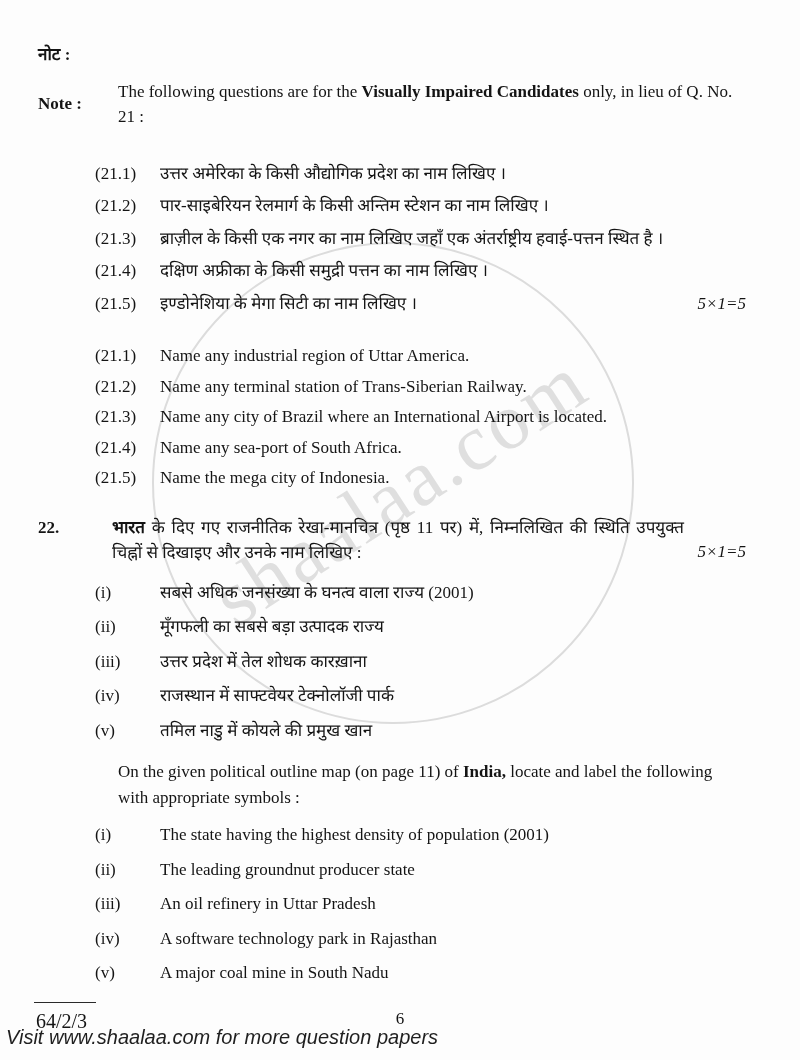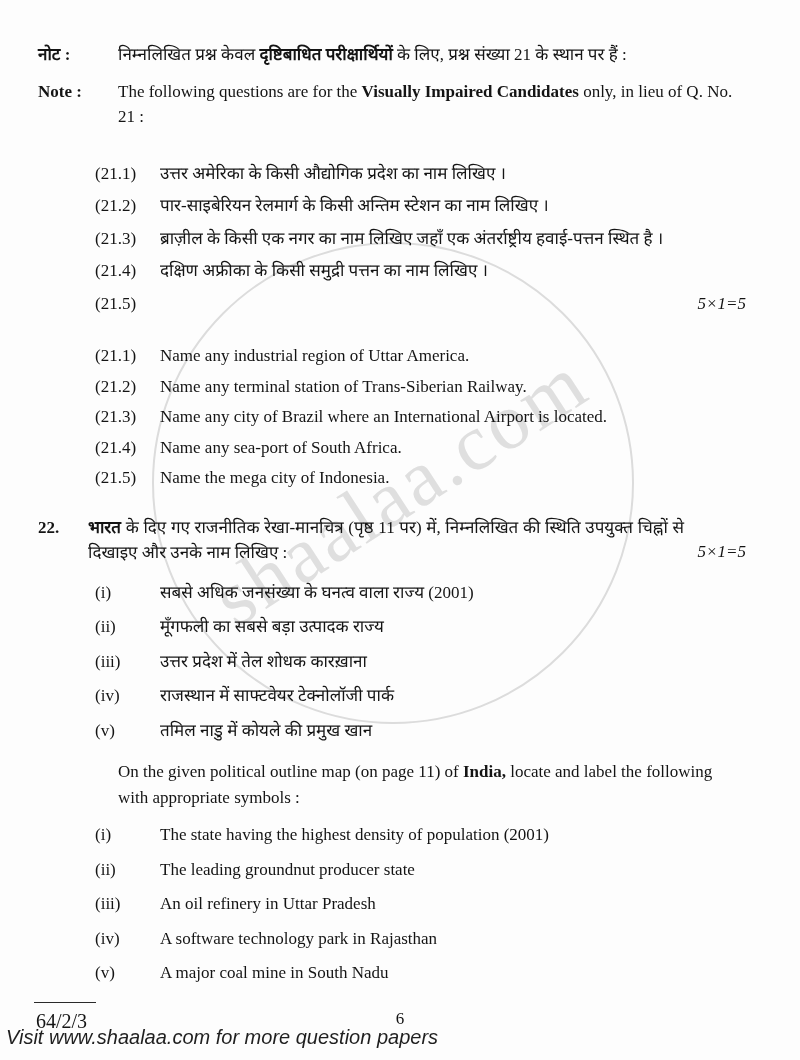--- a/index.html
+++ b/index.html
@@ -28,35 +28,35 @@
     font-size:80px; letter-spacing:3px;
     color:#c7c7c7; opacity:.55;
     transform:rotate(-33deg);
     font-family:"Liberation Serif", serif;
     white-space:nowrap;
   }
 
   
   .content { position:relative; z-index:1; padding:42px 54px 0 38px; }
 
-  .note-row { display:flex; margin-bottom:11px; }
+  .note-row { display:flex; margin-bottom:11px;align-items:center; }
   .note-label { flex:none; width:80px; font-weight:bold; }
   .note-text  { flex:1; }
   .en-note .note-label, .en-note .note-text { }
   .note-row b { font-weight:bold; }
 
   .q-row { display:flex; margin-left:57px; margin-bottom:7px; }
   .q-num  { flex:none; width:65px; }
   .q-text { flex:1; text-align:justify; padding-right:4px; }
   .q-marks { flex:none; margin-left:auto; font-style:italic; align-self:flex-end; }
   .block-gap-md { height:20px; }
 
   .en-items .q-row { margin-bottom:5px; }
 
-  .q22-head { display:flex; margin-top:24px; margin-bottom:14px; }
+  .q22-head { display:flex; margin-top:24px; margin-bottom:14px;gap:24px; }
   .q22-num  { flex:none; width:50px; font-weight:bold; }
   .q22-para { flex:1; position:relative; padding-right:62px; text-align:justify; }
   .q22-para b { font-weight:bold; }
   .q22-marks { position:absolute; right:0; bottom:1px; font-style:italic; }
 
   .roman-items .q-row { margin-bottom:9px; }
 
   .en-para { margin:16px 0 12px 80px; padding-right:2px; }
   .en-para b { font-weight:bold; }
 
@@ -80,21 +80,20 @@
 
   <div class="watermark">
     <div class="wm-circle"></div>
     <div class="wm-text">shaalaa.com</div>
   </div>
 
   <div class="content">
 
     <div class="note-row">
       <span class="note-label">नोट :</span>
-      <span class="note-text"><span>निम्नलिखित प्रश्न केवल </span><b>दृष्टिबाधित परीक्षार्थियों</b><span> के लिए, प्रश्न संख्या  21  के स्थान पर हैं :</span></span>
     </div>
 
     <div class="note-row en-note">
       <span class="note-label">Note :</span>
       <span class="note-text"><span>The following questions are for the </span><b>Visually Impaired Candidates</b><span> only, in lieu of Q. No. 21 :</span></span>
     </div>
 
     <div class="block-gap-md"></div>
 
     <div class="hi-items">
@@ -109,20 +108,21 @@
       <div class="q-row">
         <span class="q-num">(21.3)</span>
         <span class="q-text">ब्राज़ील के किसी एक नगर का नाम लिखिए जहाँ एक अंतर्राष्ट्रीय हवाई-पत्तन स्थित है ।</span>
       </div>
       <div class="q-row">
         <span class="q-num">(21.4)</span>
         <span class="q-text">दक्षिण अफ्रीका के किसी समुद्री पत्तन का नाम लिखिए ।</span>
       </div>
       <div class="q-row">
         <span class="q-num">(21.5)</span>
+        <span class="q-text" style="flex:0 1 auto;">इण्डोनेशिया के मेगा सिटी का नाम लिखिए ।</span>
         <span class="q-marks">5×1=5</span>
       </div>
     </div>
 
     <div class="block-gap-md"></div>
 
     <div class="en-items">
       <div class="q-row">
         <span class="q-num">(21.1)</span>
         <span class="q-text">Name any industrial region of Uttar America.</span>

